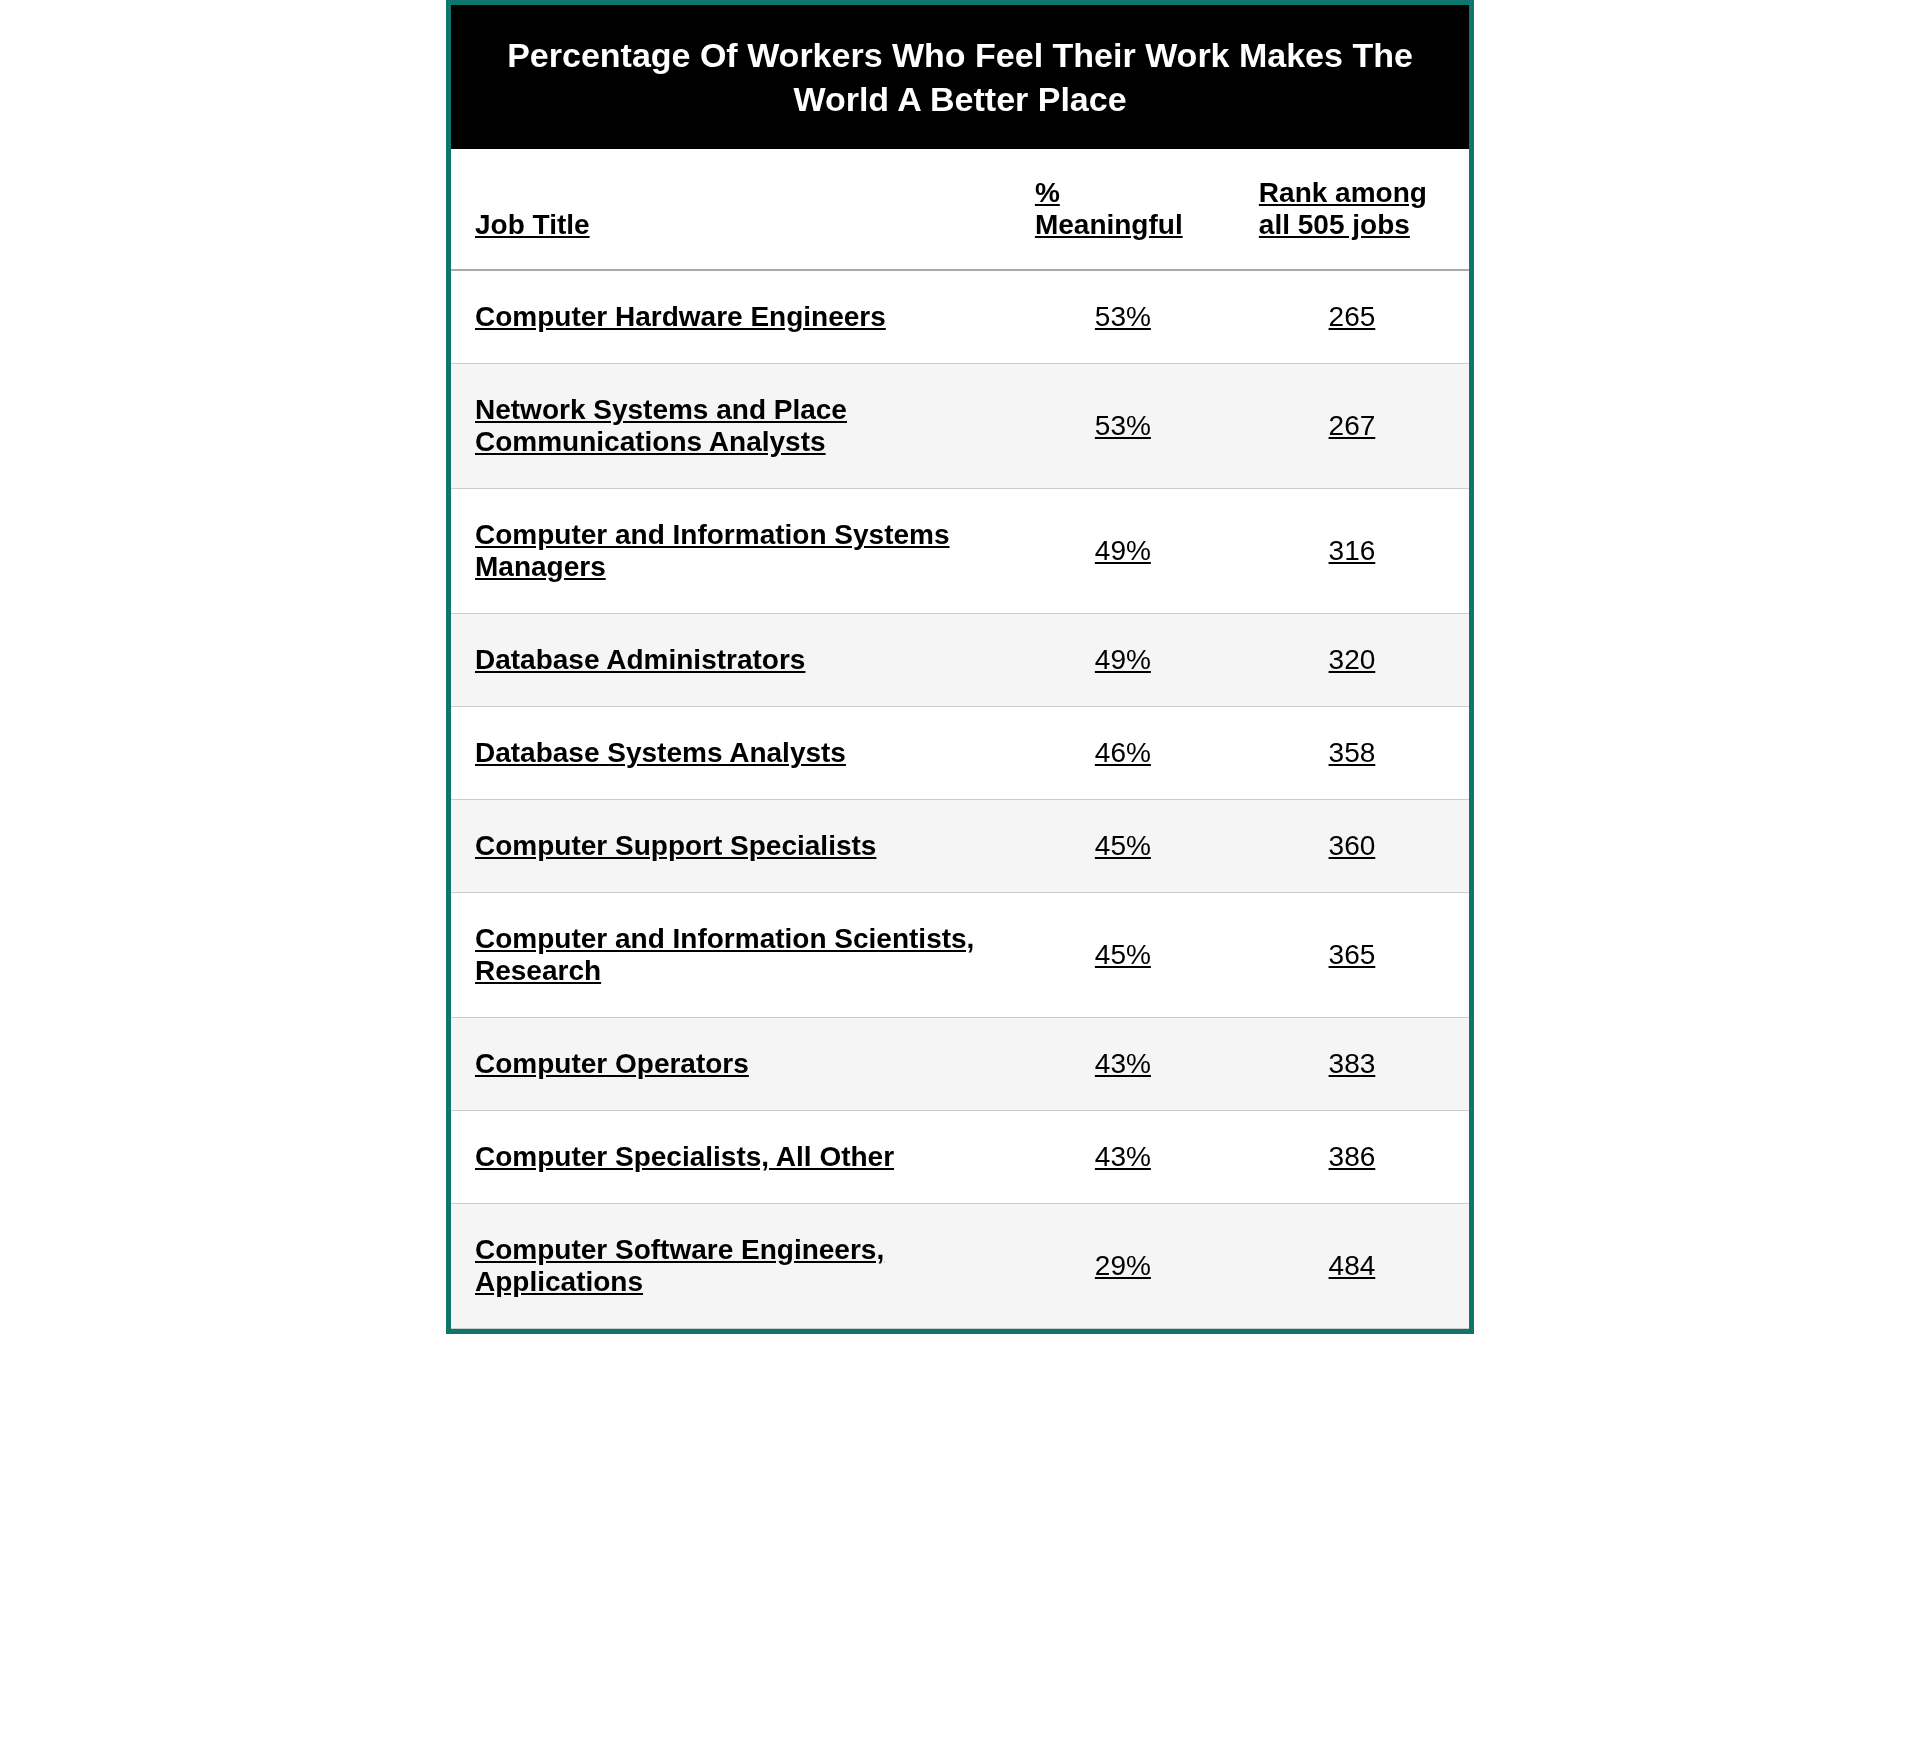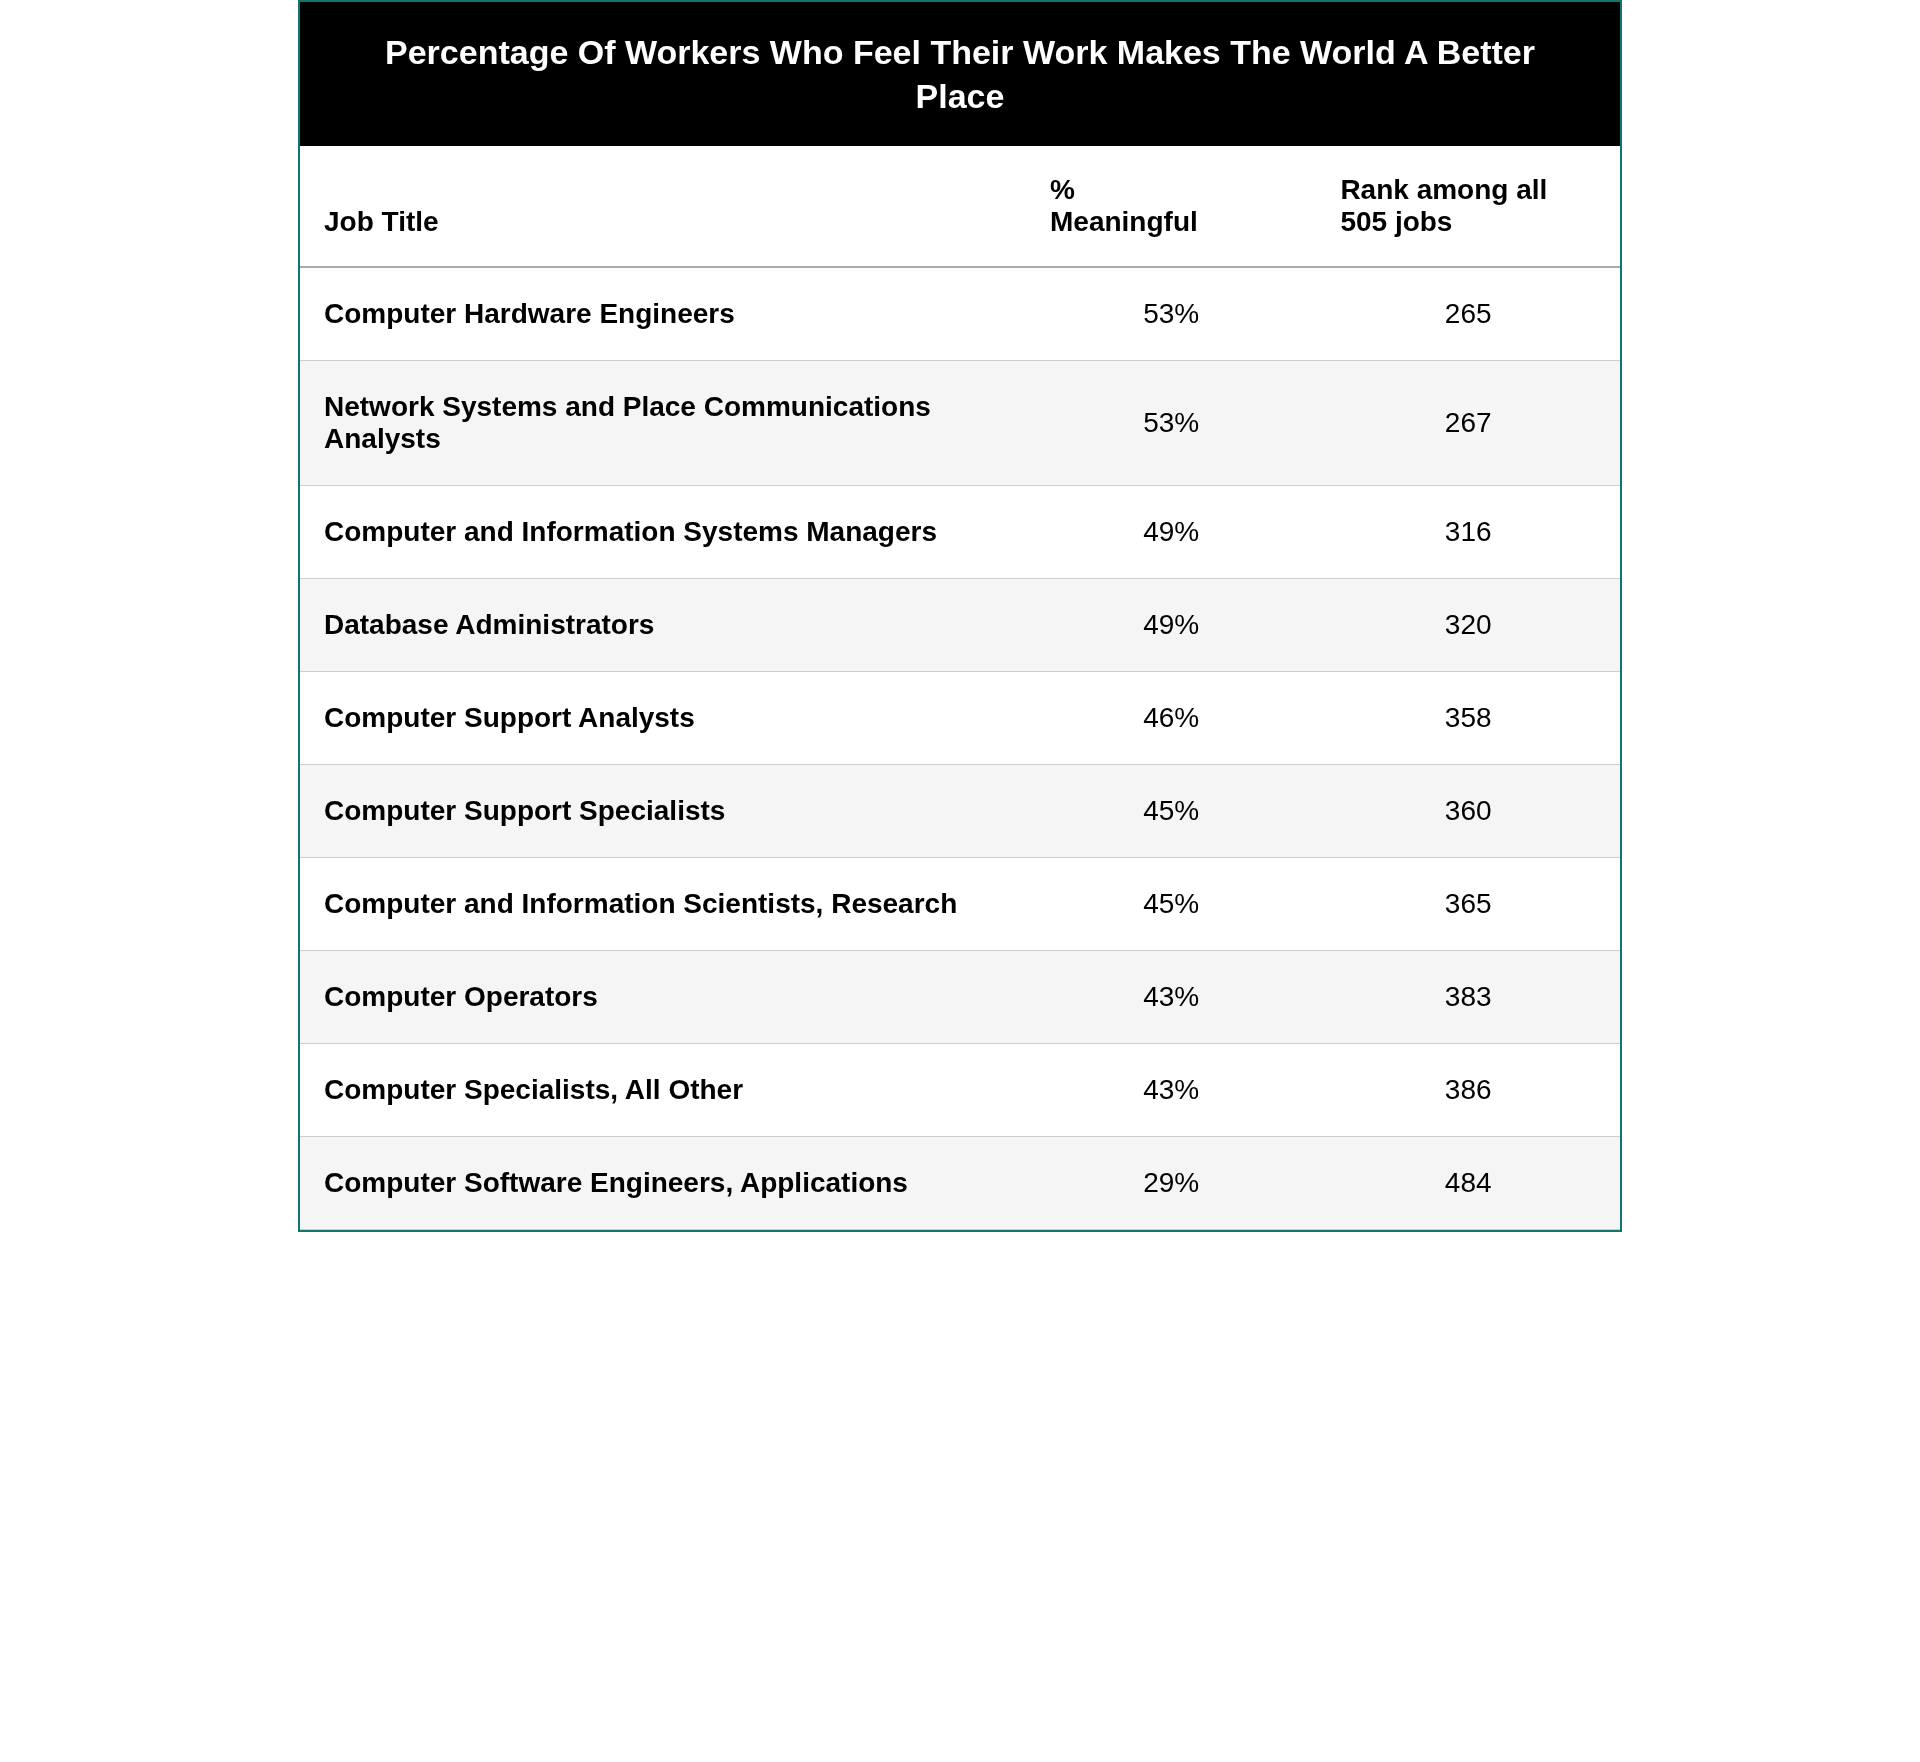--- a/index.html
+++ b/index.html
@@ -12,23 +12,24 @@
       background: #ffffff;
       font-family: Arial, sans-serif;
       display: flex;
       justify-content: center;
       align-items: flex-start;
       min-height: 100vh;
       padding: 0;
     }
 
     .table-container {
-      width: 1324px;
-      border: 2px solid #0f766e;
+      width: 1028px;
+      border: 5px solid #0f766e;
       font-size: 28px;
+      text-decoration: underline;
     }
 
     .table-title {
       background-color: #000000;
       color: #ffffff;
       font-weight: bold;
       text-align: center;
       padding: 28px 40px;
       font-size: 34px;
       line-height: 1.3;
@@ -120,21 +121,21 @@
           <td>Computer and Information Systems Managers</td>
           <td>49%</td>
           <td>316</td>
         </tr>
         <tr>
           <td>Database Administrators</td>
           <td>49%</td>
           <td>320</td>
         </tr>
         <tr>
-          <td>Computer Support Analysts</td>
+          <td>Database Systems Analysts</td>
           <td>46%</td>
           <td>358</td>
         </tr>
         <tr>
           <td>Computer Support Specialists</td>
           <td>45%</td>
           <td>360</td>
         </tr>
         <tr>
           <td>Computer and Information Scientists, Research</td>

